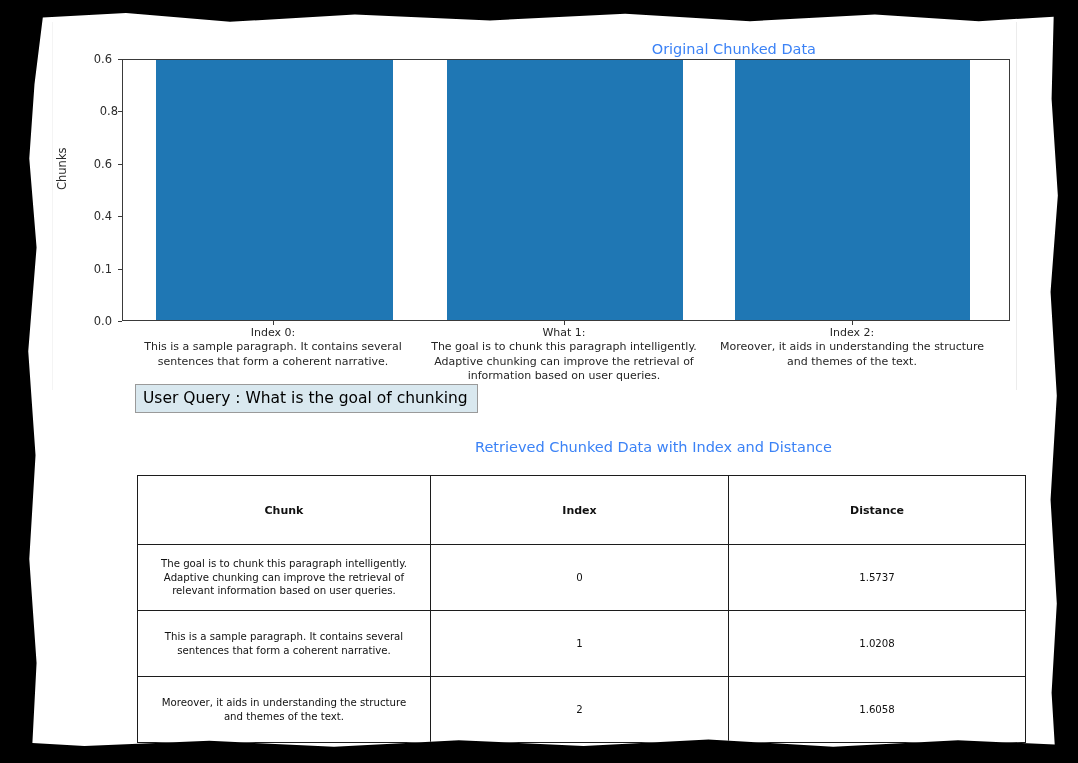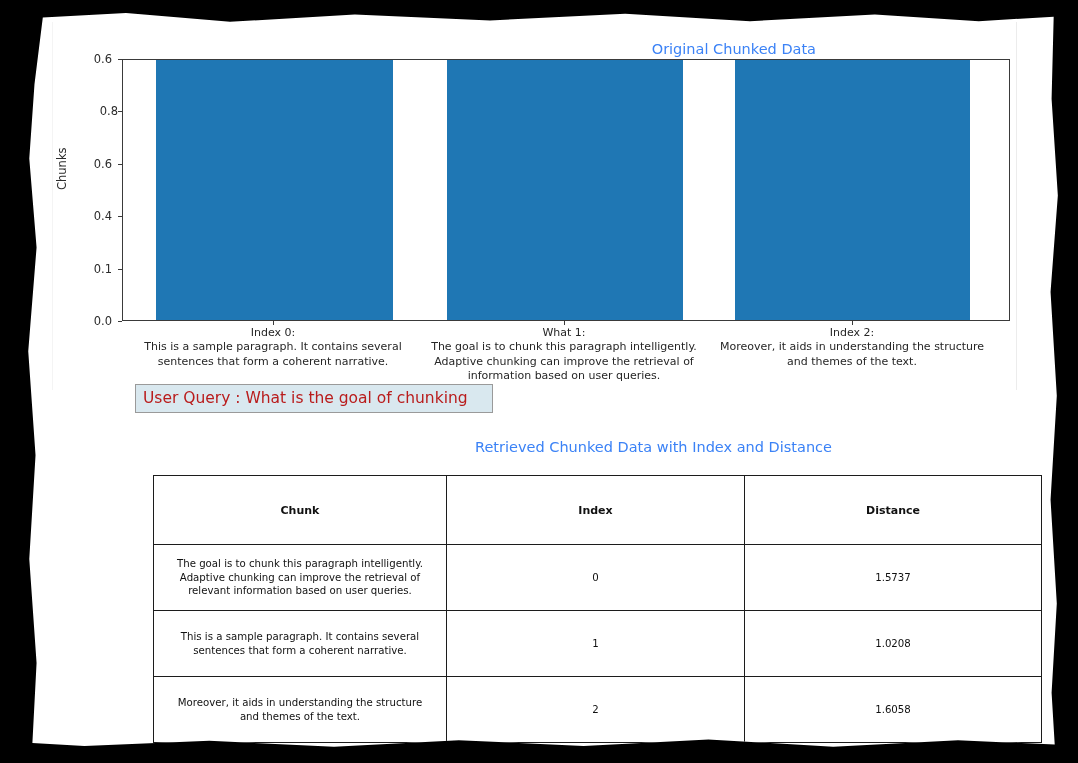--- a/index.html
+++ b/index.html
@@ -68,29 +68,29 @@
   }
   .xtickmark{position:absolute; top:311px; width:1.1px; height:4px; background:#3a3a3a;}
   .xtick{
     position:absolute; top:316px; text-align:center; font-size:11px;
     color:#262626; line-height:14.3px;
   }
 
   
   #query-box{
     position:absolute; left:113px; top:374px;
-    padding:4px 24px 5px 7px;
+    padding:4px 9px 5px 7px;
     background:#d9e8ef; border:1.2px solid #9a9a9a;
-    font-size:15.5px; color:#b91c1c; white-space:nowrap;
+    font-size:15.5px; color:#000000; white-space:nowrap;
   }
 
   
   #c2-title{left:310px; top:429px; width:500px;}
   #table-wrap{
-    position:absolute; left:115px; top:465px; width:888px; height:259px;margin-left:16px;
+    position:absolute; left:115px; top:465px; width:888px; height:259px;
   }
   table#retrieved{
     border-collapse:collapse; width:888px; table-layout:fixed;
     border:1.4px solid #1c1c1c;
   }
   table#retrieved th, table#retrieved td{
     border:1.1px solid #1c1c1c;
     text-align:center; vertical-align:middle;
     color:#111; padding:4px 8px;
   }

